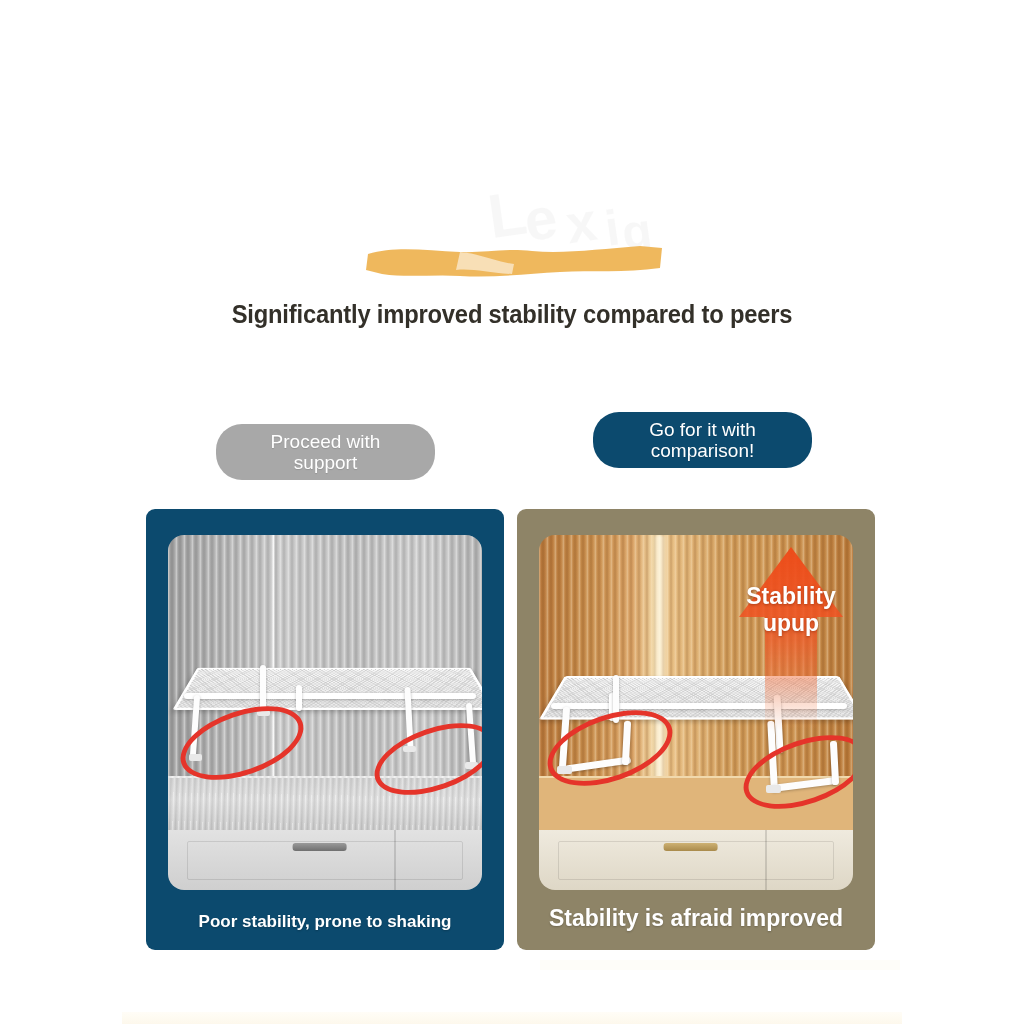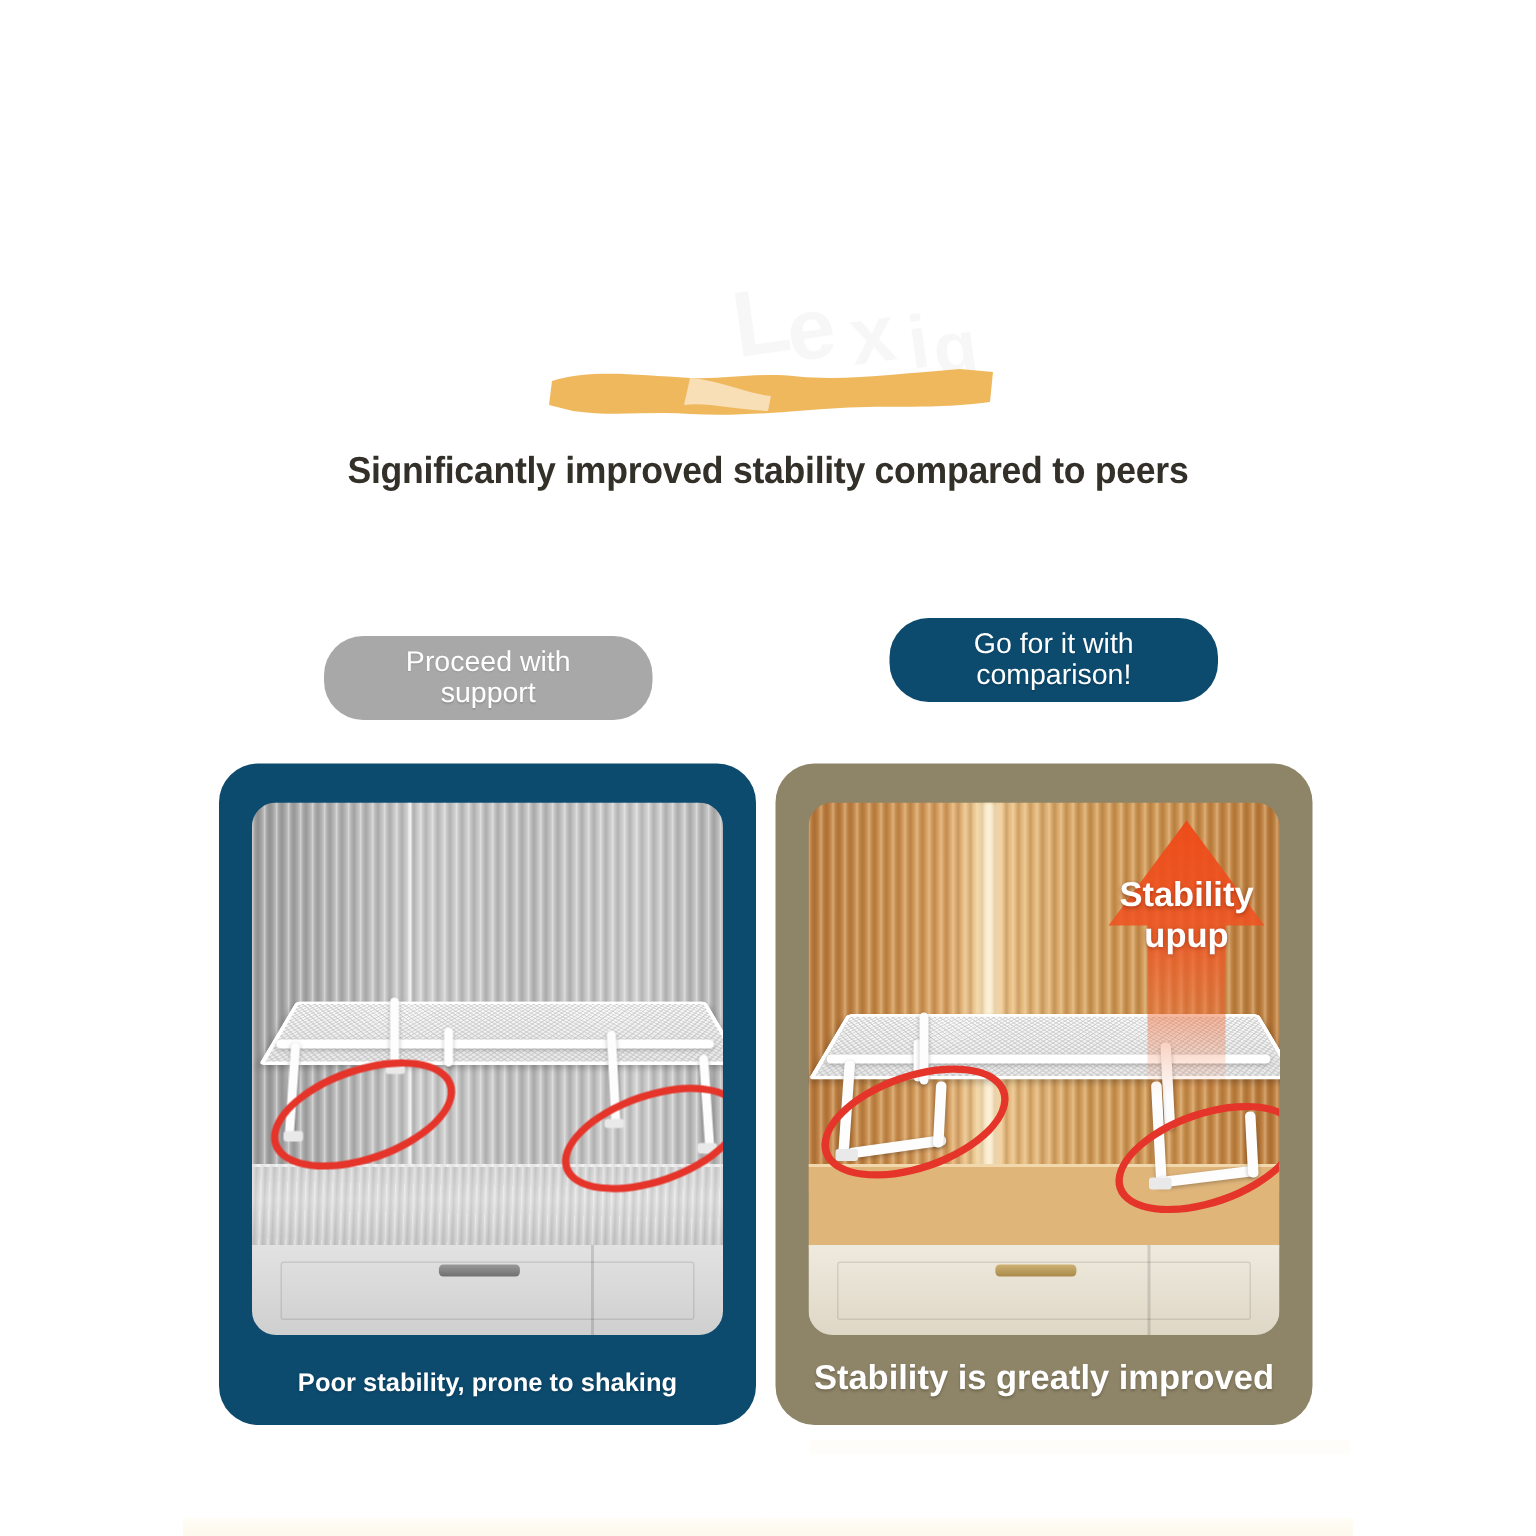--- a/index.html
+++ b/index.html
@@ -60,21 +60,21 @@
     background:#a8a8a8;font-size:19px;
   }
   .badge-right{
     left:593px;top:412px;width:219px;height:56px;
     background:#0c4a6e;font-size:19px;
   }
 
   
   .panel{
     position:absolute;top:509px;width:358px;height:441px;
-    border-radius:26px;overflow:hidden;z-index:5;
+    border-radius:9px;overflow:hidden;z-index:5;
   }
   .panel-left{left:146px;background:#0c4a6e;text-decoration:underline;}
   .panel-right{left:517px;background:#8e8467;}
 
   .photo{
     position:absolute;left:22px;top:26px;width:314px;height:355px;
     border-radius:16px;overflow:hidden;
   }
   .panel-right .photo{left:22px;top:26px;width:314px;height:355px;}
 
@@ -343,19 +343,19 @@
           <div class="leg" style="left:232px;top:246px;width:66px;height:7px;transform:rotate(-7deg);"></div>
           <div class="leg" style="left:292px;top:206px;width:7px;height:44px;transform:rotate(-3deg);"></div>
           <div class="foot" style="left:227px;top:250px;width:15px;height:8px;"></div>
         </div>
 
         <div class="ellipse" style="left:6px;top:180px;width:120px;height:56px;transform:rotate(-19deg);"></div>
         <div class="ellipse" style="left:202px;top:205px;width:118px;height:54px;transform:rotate(-19deg);"></div>
       </div>
     </div>
 
-    <div class="caption caption-right">Stability is greatly improved</div>
+    <div class="caption caption-right">Stability is afraid improved</div>
   </div>
 
   <div class="bottom-band2"></div>
   <div class="bottom-band"></div>
 
 </div>
 
 </body></html>

